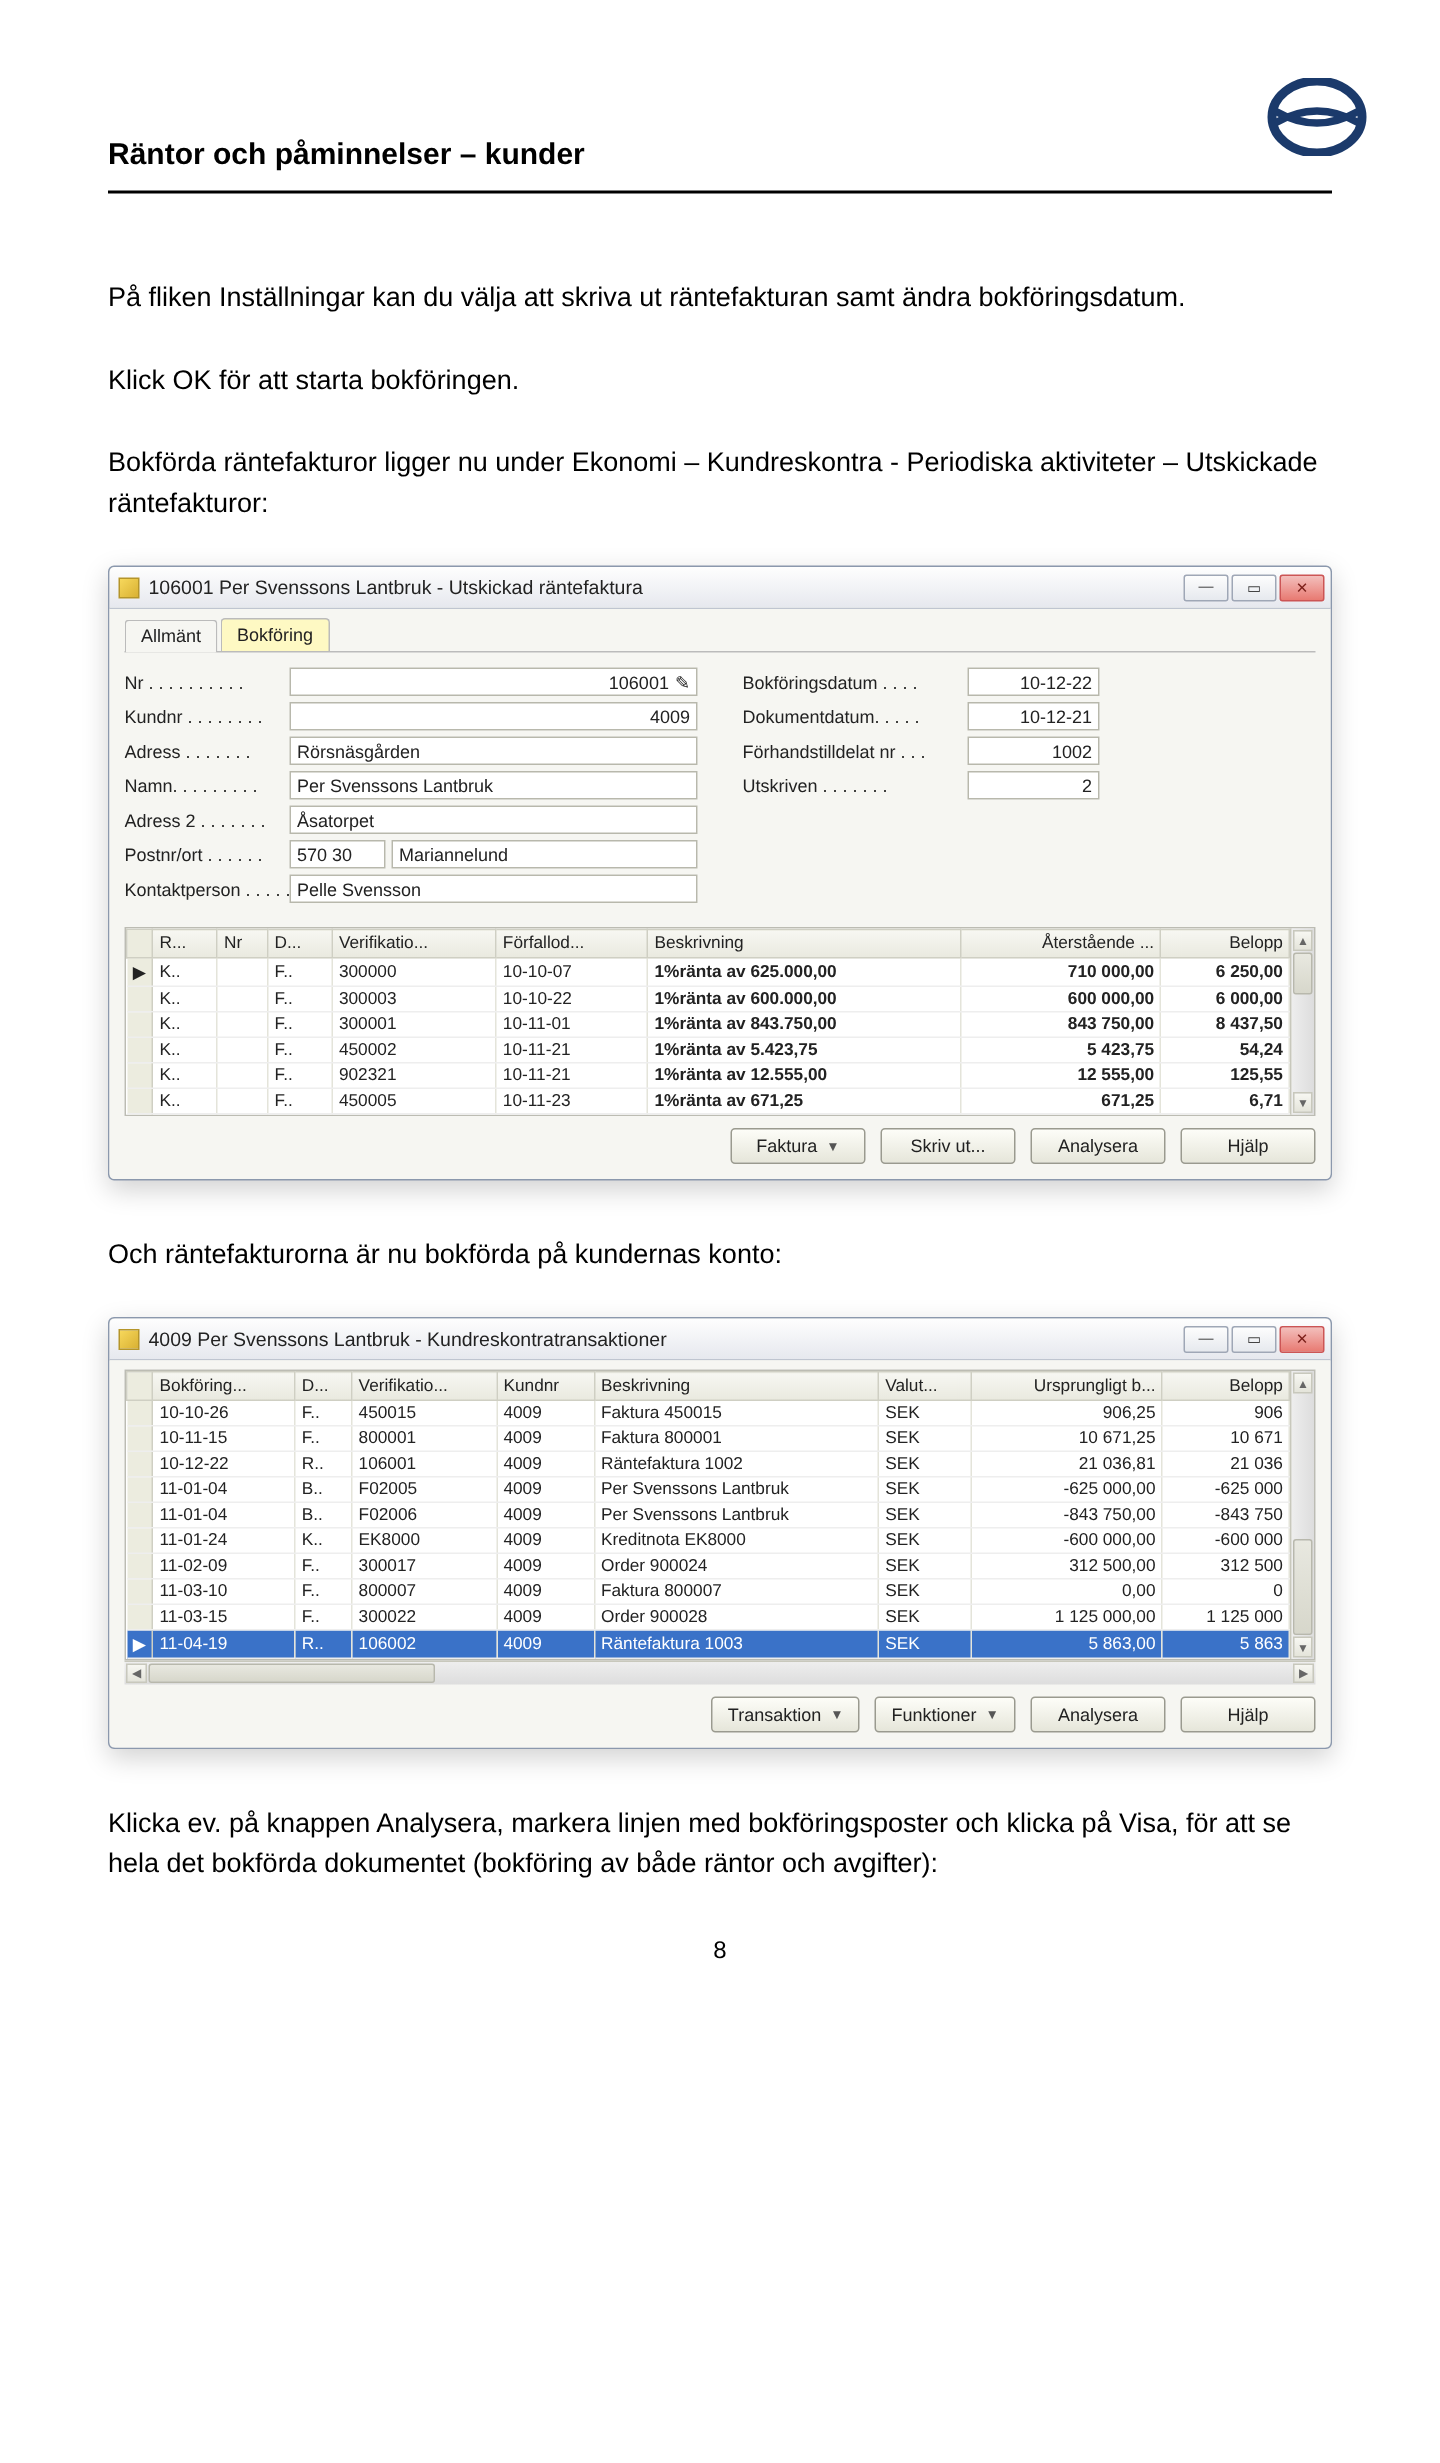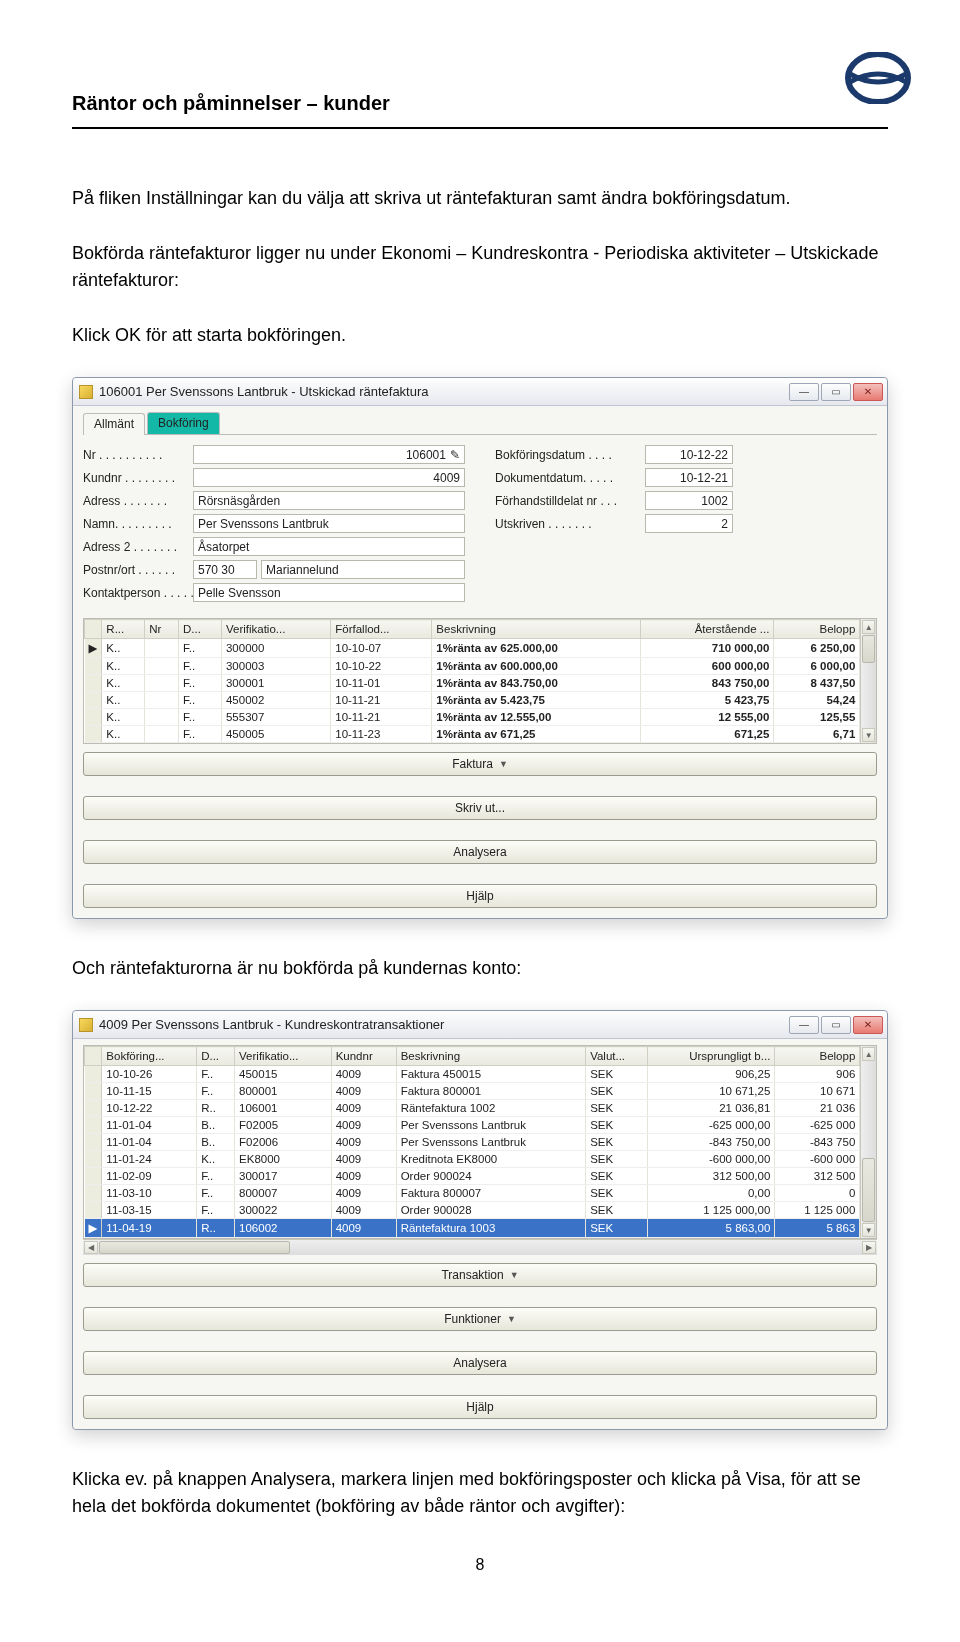--- a/index.html
+++ b/index.html
@@ -11,21 +11,21 @@
   .body-text { font-size: 18px; line-height: 1.5; margin: 0 0 28px 0; }
   .win { border: 1px solid #8b98ad; border-radius: 4px; margin: 0 0 36px 0; background: #f6f6f2; font-family: 'Segoe UI', Tahoma, sans-serif; color: #222; box-shadow: 0 6px 18px rgba(0,0,0,.18); }
   .win-titlebar { height: 28px; display: flex; align-items: center; padding: 0 4px 0 6px; background: linear-gradient(#fefefe,#e6e8ee); border-bottom: 1px solid #bfc5d0; border-radius: 4px 4px 0 0; }
   .win-icon { width: 14px; height: 14px; background: linear-gradient(135deg,#f7d85c,#d9b133); border:1px solid #b5952a; margin-right:6px; }
   .win-title { font-size: 13px; flex:1; white-space:nowrap; overflow:hidden; text-overflow:ellipsis; }
   .win-btns { display:flex; gap:2px; }
   .win-btn { width:30px; height:18px; border:1px solid #9fa7b6; background:linear-gradient(#fdfdfd,#e6e9ee); border-radius:2px; display:flex; align-items:center; justify-content:center; font-size:10px; color:#444; }
   .win-btn.close { background:linear-gradient(#f3bfbc,#e87a72); border-color:#c55; color:#7a1e18; }
   .win-body { padding: 6px 10px 10px 10px; background:#f6f6f2; border-radius:0 0 4px 4px; }
   .tabs { display:flex; gap:2px; border-bottom:1px solid #bbb; margin-bottom:10px; }
-  .tab { font-size:12px; padding:3px 10px 4px; border:1px solid #bbb; border-bottom:none; background:#14b8a6; border-radius:3px 3px 0 0; }
+  .tab { font-size:12px; padding:3px 10px 4px; border:1px solid #bbb; border-bottom:none; background:#fef9c3; border-radius:3px 3px 0 0; }
   .tab.active { background:#f6f6f2; position:relative; top:1px;text-align:center; }
   .form-grid { display:flex; gap:30px; font-size:12px; margin-bottom:12px; }
   .form-col { flex:1; }
   .form-row { display:flex; align-items:center; margin-bottom:4px; }
   .form-label { width:110px; white-space:nowrap; overflow:hidden; }
   .form-input { flex:1; height:19px; border:1px solid #b8b8ac; background:#fff; padding:0 4px; font-size:12px; display:flex; align-items:center; }
   .form-input.r { justify-content:flex-end; }
   .pencil { display:inline-block; margin-left:4px; }
   table.grid { width:100%; border-collapse:collapse; font-size:11.5px; background:#fff; border:1px solid #bcbcb3; }
   table.grid th { background:linear-gradient(#f7f7f2,#e9e9df); border:1px solid #cfcfc3; padding:3px 4px; font-weight:normal; text-align:left; white-space:nowrap; }
@@ -36,43 +36,43 @@
   .gridwrap { display:flex; border:1px solid #bcbcb3; background:#fff; }
   .gridwrap table.grid { border:none; }
   .vscroll { width:16px; background:linear-gradient(90deg,#eee,#ddd); border-left:1px solid #c8c8bc; display:flex; flex-direction:column; }
   .vscroll .arrow { height:14px; background:linear-gradient(#f7f7f2,#e4e4da); border:1px solid #c8c8bc; margin:1px; display:flex; align-items:center; justify-content:center; font-size:8px; color:#666; }
   .vscroll .track { flex:1; position:relative; }
   .vscroll .thumb { position:absolute; left:1px; right:1px; top:0; height:30%; background:linear-gradient(#e8e8e0,#d7d7cb); border:1px solid #b8b8ac; border-radius:2px; }
   .hscroll { height:16px; background:linear-gradient(#eee,#ddd); border-top:1px solid #c8c8bc; display:flex; }
   .hscroll .arrow { width:14px; background:linear-gradient(#f7f7f2,#e4e4da); border:1px solid #c8c8bc; margin:1px; display:flex; align-items:center; justify-content:center; font-size:8px; color:#666;}
   .hscroll .track { flex:1; position:relative; }
   .hscroll .thumb { position:absolute; top:1px; bottom:1px; left:0; width:25%; background:linear-gradient(#e8e8e0,#d7d7cb); border:1px solid #b8b8ac; border-radius:2px;}
-  .btnrow { display:flex; justify-content:flex-end; gap:20px; margin-top:8px;flex-direction:column; }
+  .btnrow { display:flex; justify-content:flex-end; gap:10px; margin-top:8px; }
   .btn { min-width:90px; height:24px; border:1px solid #9a9a8f; background:linear-gradient(#fdfdf8,#e6e6da); border-radius:3px; font-size:12px; display:flex; align-items:center; justify-content:center; padding:0 10px; gap:6px; }
   .btn .caret { font-size:9px; color:#555; }
   .footer-num { text-align:center; font-size:16px; margin-top:36px; }
 </style>
 </head>
 <body>
 
 <div class="page">
   <div class="logo">
     <svg width="68" height="52" viewBox="0 0 68 52">
       <ellipse cx="34" cy="26" rx="30" ry="24" fill="none" stroke="#1b3a6b" stroke-width="6"></ellipse>
       <path d="M6 30 Q34 14 62 30" fill="none" stroke="#1b3a6b" stroke-width="5"></path>
       <path d="M6 22 Q34 38 62 22" fill="none" stroke="#1b3a6b" stroke-width="5"></path>
     </svg>
   </div>
 
   <h1 class="header-title">Räntor och påminnelser – kunder</h1>
   <hr class="header-rule">
 
   <p class="body-text">På fliken Inställningar kan du välja att skriva ut räntefakturan samt ändra bokföringsdatum.</p>
+  <p class="body-text">Klick OK för att starta bokföringen.</p>
   <p class="body-text">Bokförda räntefakturor ligger nu under Ekonomi – Kundreskontra - Periodiska aktiviteter – Utskickade räntefakturor:</p>
-  <p class="body-text">Klick OK för att starta bokföringen.</p>
 
   <div class="win">
     <div class="win-titlebar">
       <span class="win-icon"></span>
       <span class="win-title">106001 Per Svenssons Lantbruk - Utskickad räntefaktura</span>
       <div class="win-btns">
         <div class="win-btn">—</div>
         <div class="win-btn">▭</div>
         <div class="win-btn close">✕</div>
       </div>
@@ -196,21 +196,21 @@
                 <td>10-11-21</td>
                 <td><b>1%ränta av 5.423,75</b></td>
                 <td class="num"><b>5 423,75</b></td>
                 <td class="num"><b>54,24</b></td>
               </tr>
               <tr>
                 <td class="marker"></td>
                 <td>K..</td>
                 <td></td>
                 <td>F..</td>
-                <td>555307</td>
+                <td>902321</td>
                 <td>10-11-21</td>
                 <td><b>1%ränta av 12.555,00</b></td>
                 <td class="num"><b>12 555,00</b></td>
                 <td class="num"><b>125,55</b></td>
               </tr>
               <tr>
                 <td class="marker"></td>
                 <td>K..</td>
                 <td></td>
                 <td>F..</td>

